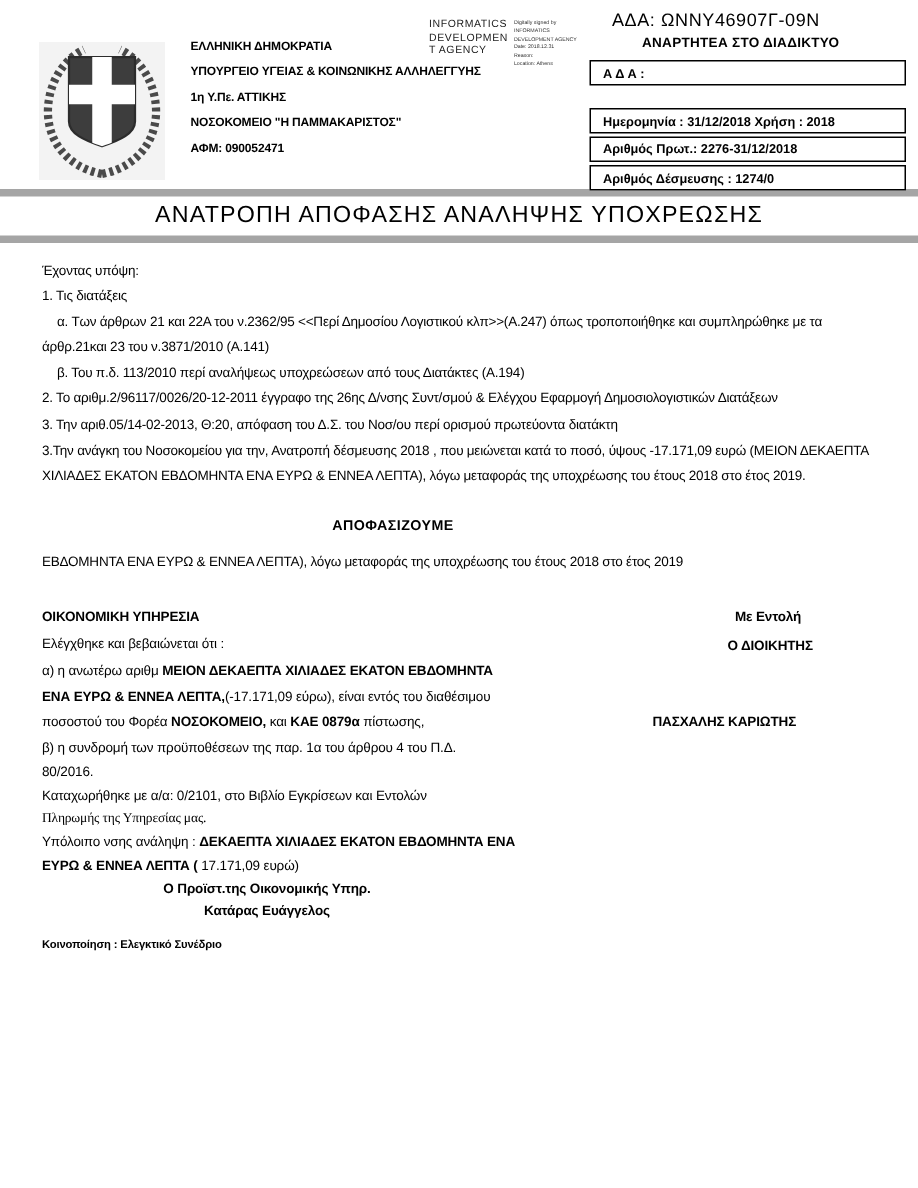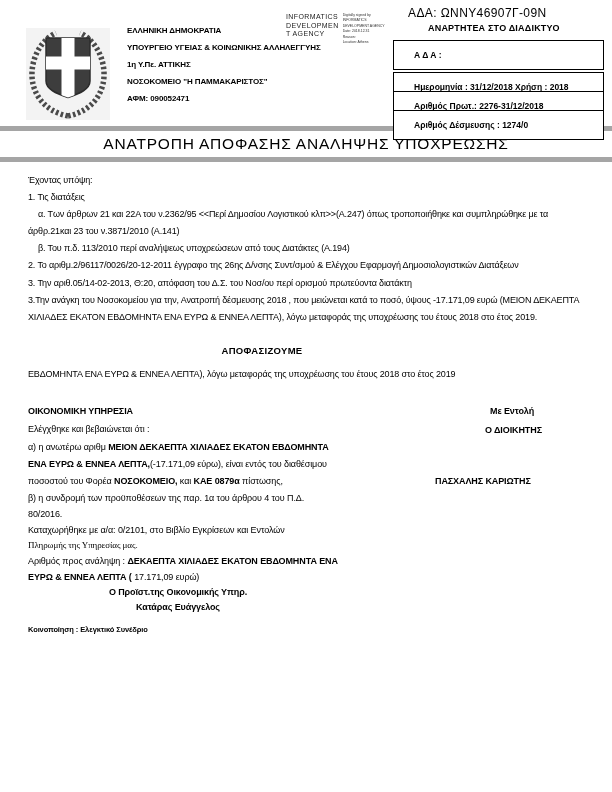--- a/index.html
+++ b/index.html
@@ -13,21 +13,21 @@
   .org-line { font-weight:bold; font-size:8px; line-height:17px; letter-spacing:-0.1px; white-space:nowrap; }
 
   
   .stamp { position:absolute; left:286px; top:13px; display:flex; gap:4px; }
   .stamp-agency div { font-size:7px; line-height:8.5px; letter-spacing:0.4px; color:#222; white-space:nowrap; }
   .stamp-details div { font-size:3.5px; line-height:5.4px; color:#333; white-space:nowrap; }
 
   
   .ada-line { position:absolute; left:408px; top:6px; font-size:12px; letter-spacing:0.4px; white-space:nowrap; }
   .publish-notice { position:absolute; left:428px; top:23px; font-size:9px; font-weight:bold; letter-spacing:0.2px; white-space:nowrap; }
-  .hbox { position:absolute; left:393px; width:211px; height:30px; border:1.5px solid #000; background:#fff; display:flex; align-items:center; padding-left:20px; font-size:8.5px; font-weight:bold; white-space:nowrap; z-index:3; }
+  .hbox { position:absolute; left:393px; width:211px; height:17px; border:1.5px solid #000; background:#fff; display:flex; align-items:center; padding-left:8px; font-size:8.5px; font-weight:bold; white-space:nowrap; z-index:3; }
   .hbox-ada { top:40px; }
   .hbox-date { top:72px; }
   .hbox-protocol { top:90.5px; }
   .hbox-commitment { top:110px; }
 
   
   .rule { position:absolute; left:0; width:612px; height:4.5px; background:#a5a5a5; z-index:1; }
   .rule-top { top:126px; }
   .rule-bottom { top:157px; }
   .doc-title { position:absolute; left:0; top:135px; width:612px; text-align:center; font-size:15.5px; font-weight:normal; letter-spacing:0.8px; white-space:nowrap; }
@@ -125,21 +125,21 @@
 
   <div class="fin-line b" style="top:406px;">ΟΙΚΟΝΟΜΙΚΗ ΥΠΗΡΕΣΙΑ</div>
   <div class="fin-line" style="top:424px;">Ελέγχθηκε και βεβαιώνεται ότι :</div>
   <div class="fin-line" style="top:442px;"><span>α) η ανωτέρω αριθμ </span><span class="b">ΜΕΙΟΝ ΔΕΚΑΕΠΤΑ ΧΙΛΙΑΔΕΣ ΕΚΑΤΟΝ ΕΒΔΟΜΗΝΤΑ</span></div>
   <div class="fin-line" style="top:459px;"><span class="b">ΕΝΑ ΕΥΡΩ &amp; ΕΝΝΕΑ ΛΕΠΤΑ,</span><span>(-17.171,09 εύρω), είναι εντός του διαθέσιμου</span></div>
   <div class="fin-line" style="top:476px;"><span>ποσοστού του Φορέα </span><span class="b">ΝΟΣΟΚΟΜΕΙΟ,</span><span> και </span><span class="b">ΚΑΕ 0879α</span><span> πίστωσης,</span></div>
   <div class="fin-line" style="top:493px;">β) η συνδρομή των προϋποθέσεων της παρ. 1α του άρθρου 4 του Π.Δ.</div>
   <div class="fin-line" style="top:509px;">80/2016.</div>
   <div class="fin-line" style="top:525px;">Καταχωρήθηκε με α/α: 0/2101, στο Βιβλίο Εγκρίσεων και Εντολών</div>
   <div class="fin-line" style="top:540px;font-family:Liberation Serif, serif;">Πληρωμής της Υπηρεσίας μας.</div>
-  <div class="fin-line" style="top:556px;"><span>Αριθμός προς ανάληψη : </span><span class="b">ΔΕΚΑΕΠΤΑ ΧΙΛΙΑΔΕΣ ΕΚΑΤΟΝ ΕΒΔΟΜΗΝΤΑ ΕΝΑ</span></div>
+  <div class="fin-line" style="top:556px;"><span>Υπόλοιπο νσης ανάληψη : </span><span class="b">ΔΕΚΑΕΠΤΑ ΧΙΛΙΑΔΕΣ ΕΚΑΤΟΝ ΕΒΔΟΜΗΝΤΑ ΕΝΑ</span></div>
   <div class="fin-line" style="top:572px;"><span class="b">ΕΥΡΩ &amp; ΕΝΝΕΑ ΛΕΠΤΑ (</span><span> 17.171,09 ευρώ)</span></div>
   <div class="fin-line fin-center" style="top:587px;">Ο Προϊστ.της Οικονομικής Υπηρ.</div>
   <div class="fin-line fin-center" style="top:602px;">Κατάρας Ευάγγελος</div>
 
   <div class="appr" style="left:490px; top:406px;">Με Εντολή</div>
   <div class="appr" style="left:485px; top:425px;">Ο ΔΙΟΙΚΗΤΗΣ</div>
   <div class="appr" style="left:435px; top:476px;">ΠΑΣΧΑΛΗΣ ΚΑΡΙΩΤΗΣ</div>
 
   <div class="footer-line">Κοινοποίηση : Ελεγκτικό Συνέδριο</div>
 

